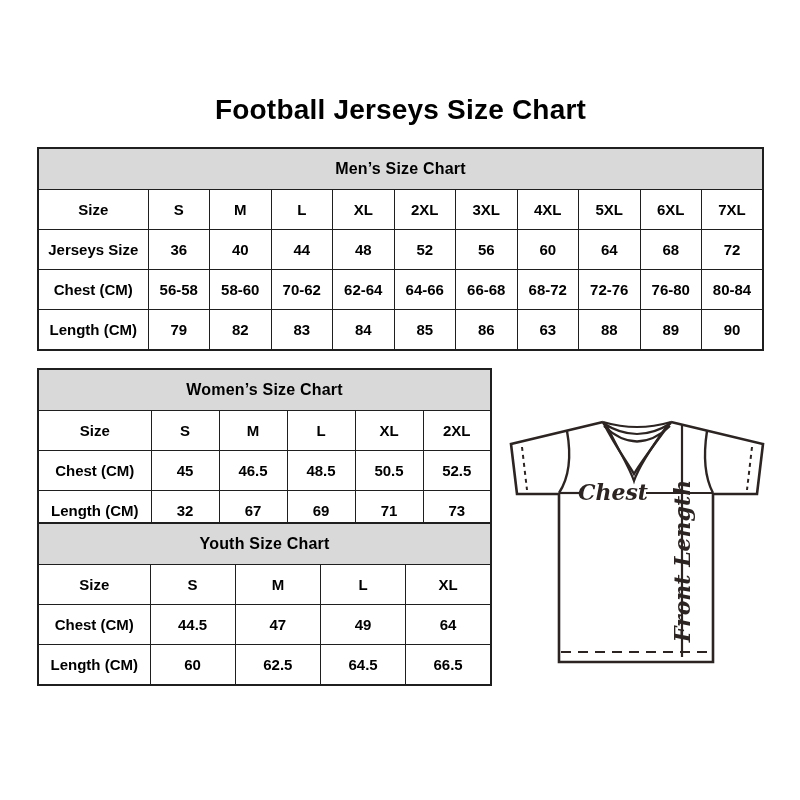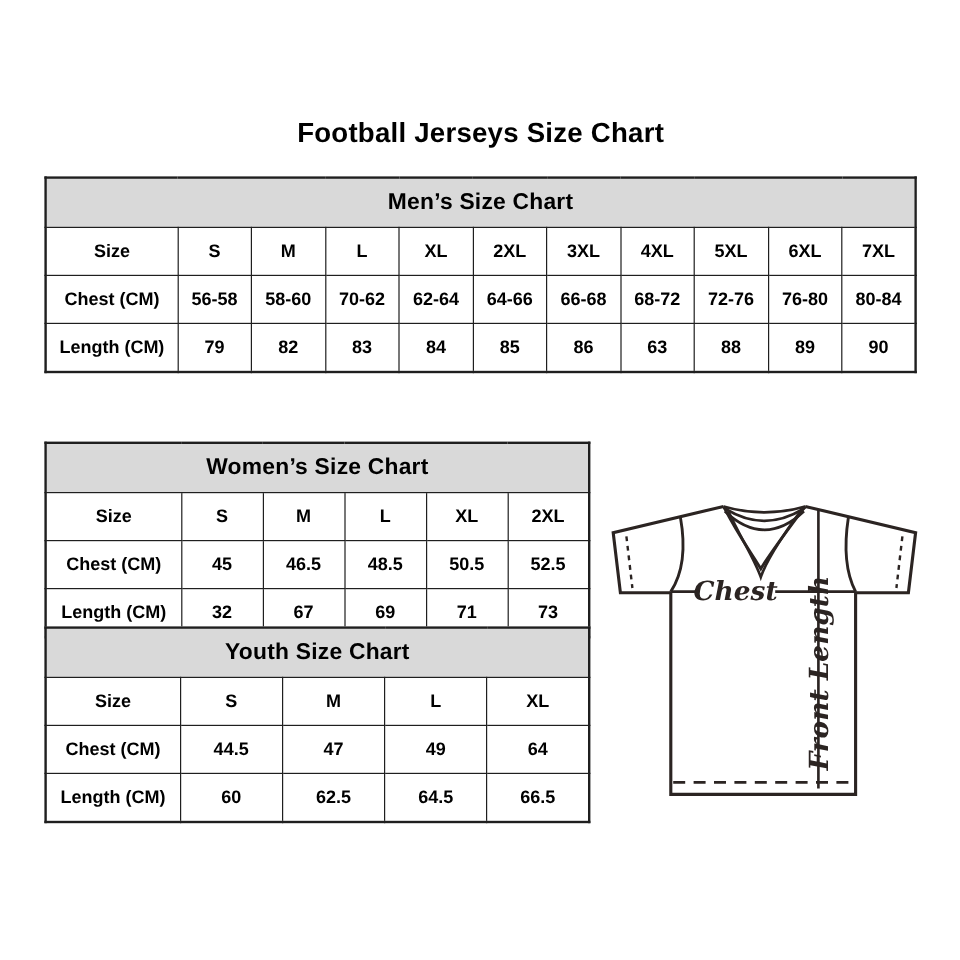--- a/index.html
+++ b/index.html
@@ -3,33 +3,33 @@
 <meta charset="utf-8">
 <style>
   html, body { margin:0; padding:0; background:#ffffff; }
   .canvas {
     position:relative; width:800px; height:800px; background:#ffffff;
     font-family:"Liberation Sans", sans-serif; color:#000;
     overflow:hidden;
   }
   .page-title {
     position:absolute; left:37px; top:98px; width:727px;
-    text-align:center; font-size:23px; font-weight:bold; line-height:24px;
+    text-align:center; font-size:28px; font-weight:bold; line-height:24px;
     letter-spacing:0.2px;
   }
   table.size-table {
     position:absolute; border-collapse:collapse; table-layout:fixed;
     background:#fff; border:2px solid #1f1f1f;
   }
   table.size-table th, table.size-table td {
     border:1.5px solid #1f1f1f; text-align:center; vertical-align:middle;
     font-weight:bold; font-size:15px; padding:0; overflow:hidden;
   }
   table.size-table th.table-title {
-    background:#d9d9d9; font-size:19px; height:40px; letter-spacing:0.2px;
+    background:#d9d9d9; font-size:16px; height:40px; letter-spacing:0.2px;
   }
   table.size-table tbody td { height:39px; }
   #men-table   { left:37px; top:147px; width:727px; }
   #women-table { left:37px; top:368px; width:455px; }
   #youth-table { left:37px; top:522px; width:455px; }
   .jersey-svg { position:absolute; left:503px; top:398px; }
   .j-line { stroke:#2b2422; fill:none; }
   .j-label {
     font-family:"DejaVu Serif","Liberation Serif",serif;
     font-style:italic; font-weight:bold; font-size:22px; fill:#2b2422;
@@ -69,20 +69,33 @@
           <td>L</td>
           <td>XL</td>
           <td>2XL</td>
           <td>3XL</td>
           <td>4XL</td>
           <td>5XL</td>
           <td>6XL</td>
           <td>7XL</td>
         </tr>
         <tr>
+          <td class="label">Jerseys Size</td>
+          <td>36</td>
+          <td>40</td>
+          <td>44</td>
+          <td>48</td>
+          <td>52</td>
+          <td>56</td>
+          <td>60</td>
+          <td>64</td>
+          <td>68</td>
+          <td>72</td>
+        </tr>
+        <tr>
           <td class="label">Chest (CM)</td>
           <td>56-58</td>
           <td>58-60</td>
           <td>70-62</td>
           <td>62-64</td>
           <td>64-66</td>
           <td>66-68</td>
           <td>68-72</td>
           <td>72-76</td>
           <td>76-80</td>

